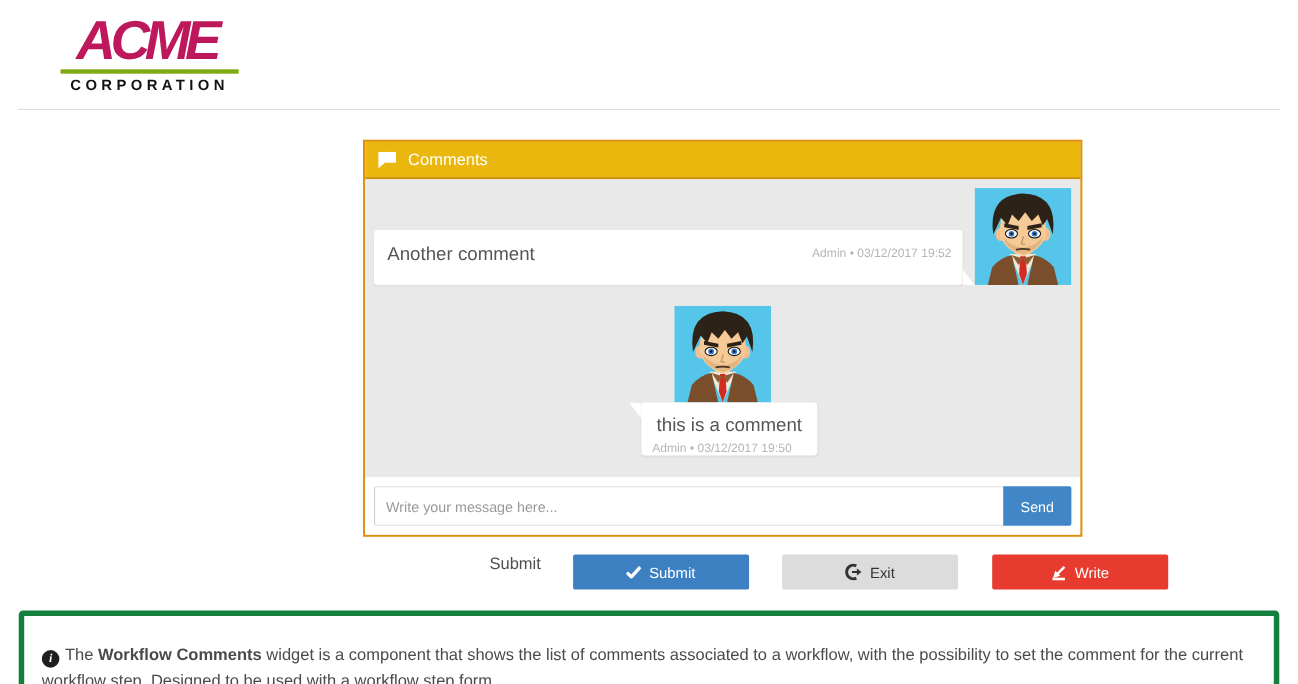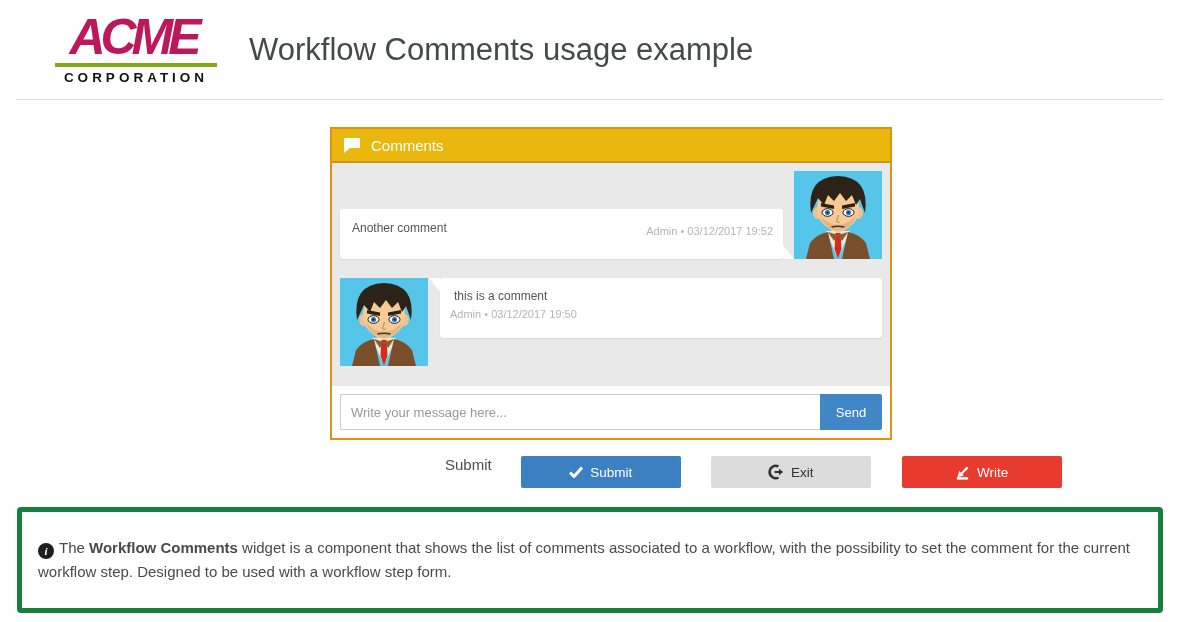--- a/index.html
+++ b/index.html
@@ -10,36 +10,36 @@
   .page-header { display: flex; align-items: center; height: 99px; padding-left: 55px; }
   .logo { width: 162px; flex: 0 0 162px; }
   .logo-acme { color: #be185d; font-size: 50px; font-weight: bold; font-style: italic;
     letter-spacing: -5px; line-height: 0.95; text-align: center; padding-right: 6px; }
   .logo-line { height: 4px; background: #80aa12; margin: 1px 0 3px; }
   .logo-corp { font-size: 13.5px; font-weight: bold; letter-spacing: 4px; color: #121212; text-align: center; }
   .page-title { margin-left: 32px; font-size: 31px; font-weight: 300; color: #45494d; }
   .header-divider { border-bottom: 1px solid #dcdcdc; margin: 0 16px; }
 
   
-  .widget { width: 562px; margin: 27px 0 0 330px; border: 2px solid #e0920e; }
+  .widget { width: 654px; margin: 27px 0 0 330px; border: 2px solid #e0920e; }
   .widget-header { background: #e9b70e; border-bottom: 2px solid #cf9410; height: 34px;
     display: flex; align-items: center; gap: 10px; padding: 0 11px; color: #fff; font-size: 15px; }
   .widget-body { background: #e9e9e9; padding: 8px 8px 20px; }
 
   .comment-row { display: flex; }
   .row-right { align-items: flex-end; margin-bottom: 19px; }
-  .row-left  { align-items: flex-start; }
+  .row-left  { align-items: center; flex-direction: column; }
   .avatar { width: 88px; height: 88px; flex: 0 0 88px; display: block; }
   .row-right .avatar { margin-left: 11px; }
 
   .bubble { position: relative; flex: 1; background: #fff; border-radius: 3px;
     box-shadow: 0 1px 2px rgba(0,0,0,0.07); }
   .bubble-right { height: 50px; }
   .bubble-left  { height: 60px; margin-left: 12px; }
-  .bubble .text { padding: 12px 12px 0; font-size: 12px; color: #555; }
+  .bubble .text { padding: 12px 12px 0; font-size: 17px; color: #555; }
   .bubble-left .text { padding: 11px 14px 3px; }
   .meta { font-size: 11px; color: #b5b5b5; }
   .bubble-right .meta { position: absolute; right: 10px; bottom: 22px; }
   .bubble-left .meta { padding: 2px 10px 0; }
   .tail { position: absolute; width: 11px; height: 14px; background: #fff; }
   .tail-right { right: -11px; bottom: 0; clip-path: polygon(0 0, 100% 100%, 0 100%); }
   .tail-left  { left: -11px; top: 0;  clip-path: polygon(0 0, 100% 0, 100% 100%); }
 
   .widget-footer { background: #fff; padding: 8px; display: flex; }
   .msg-input { flex: 1; height: 36px; border: 1px solid #ccc; border-right: none;
@@ -97,21 +97,20 @@
     <path d="M37.5 56 Q44 54.5 50.5 56" fill="none" stroke="#4a3322" stroke-width="1.6"></path>
   </symbol>
 </svg>
 
 <div class="page-header">
   <div class="logo">
     <div class="logo-acme">ACME</div>
     <div class="logo-line"></div>
     <div class="logo-corp">CORPORATION</div>
   </div>
-  <h1 class="page-title">Workflow Comments usage example</h1>
 </div>
 <div class="header-divider"></div>
 
 <div class="widget">
   <div class="widget-header">
     <svg width="18" height="15" viewBox="0 0 18 15">
       <path d="M1 0 h16 v10 h-10 l-6 5 v-5 z" fill="#fff"></path>
     </svg>
     <span>Comments</span>
   </div>

